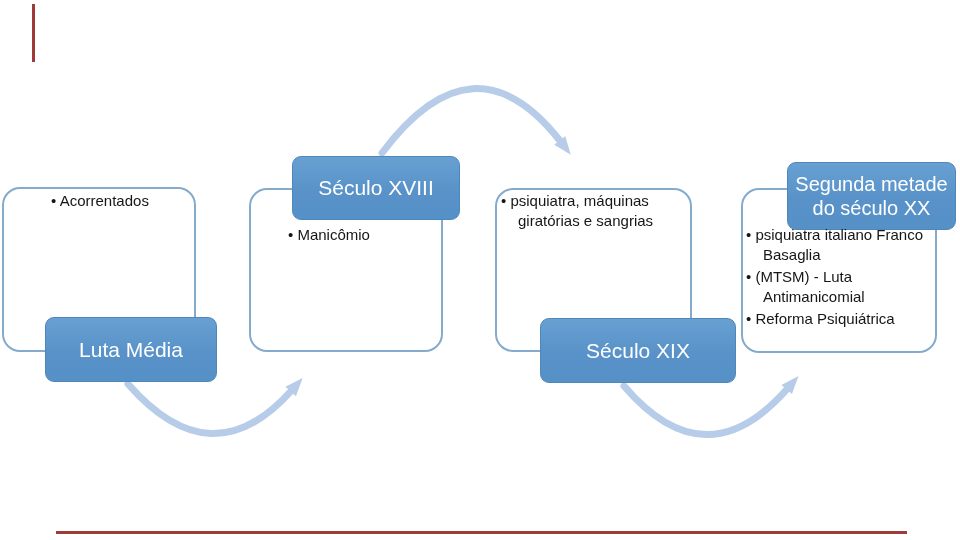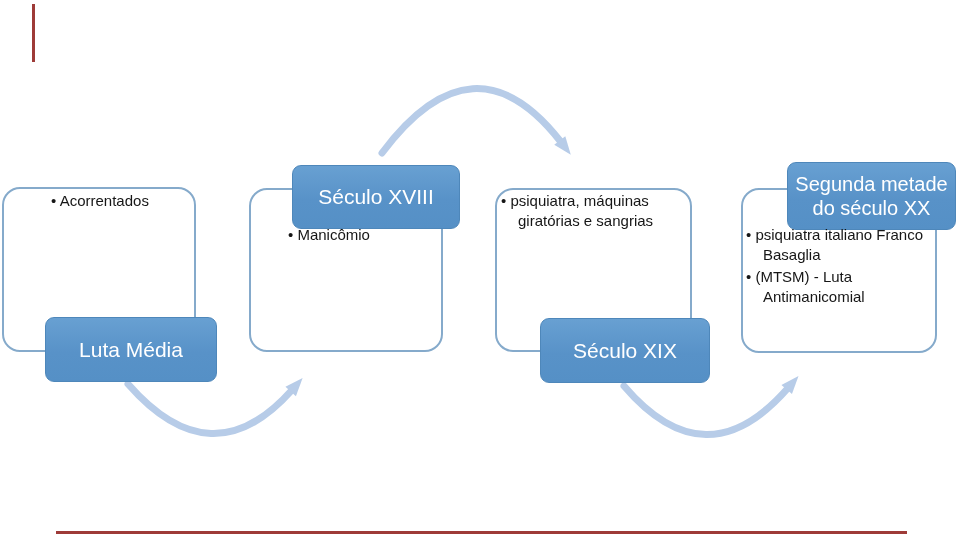--- a/index.html
+++ b/index.html
@@ -34,22 +34,22 @@
 
   
   .label{
     position:absolute;z-index:3;display:flex;align-items:center;justify-content:center;
     text-align:center;color:#ffffff;font-size:21px;line-height:24px;
     background:linear-gradient(180deg,#68a0d2 0%,#5892c8 55%,#5590c6 100%);
     border:1px solid #4e87ba;border-radius:9px;box-sizing:border-box;
     padding:0 6px;
   }
   .g1 .label{left:45px;top:317px;width:172px;height:65px;}
-  .g2 .label{left:292px;top:156px;width:168px;height:64px;margin-top:9px;}
-  .g3 .label{left:540px;top:318px;width:170px;height:65px;}
+  .g2 .label{left:292px;top:156px;width:168px;height:64px;}
+  .g3 .label{left:540px;top:318px;width:196px;height:65px;}
   .g4 .label{left:787px;top:154px;width:169px;height:68px;font-size:20px;margin-top:8px;}
 
   .arrows{position:absolute;left:0;top:0;z-index:2;}
   .arrows path.arc{stroke:#b7cce8;stroke-width:7;fill:none;stroke-linecap:round;}
 </style>
 </head>
 <body>
 
 <div class="canvas">
 
@@ -76,20 +76,21 @@
         <div class="bullets">
           <div class="bullet">• psiquiatra, máquinas giratórias e sangrias</div>
         </div>
         <div class="label">Século XIX</div>
       </div>
       <div class="group g4">
         <div class="panel"></div>
         <div class="bullets">
           <div class="bullet">• psiquiatra italiano Franco Basaglia</div>
           <div class="bullet">• (MTSM) - Luta Antimanicomial</div>
+          <div class="bullet">• Reforma Psiquiátrica</div>
         </div>
         <div class="label">Segunda metade do século XX</div>
       </div>
     </div>
 
   <svg class="arrows" width="960" height="540" viewBox="0 0 960 540">
     <defs>
       <marker id="ah" markerUnits="userSpaceOnUse" markerWidth="22" markerHeight="20" refX="3" refY="9" orient="auto">
         <path d="M1,2 L19,9 L1,16 Z" fill="#b7cce8"></path>
       </marker>

